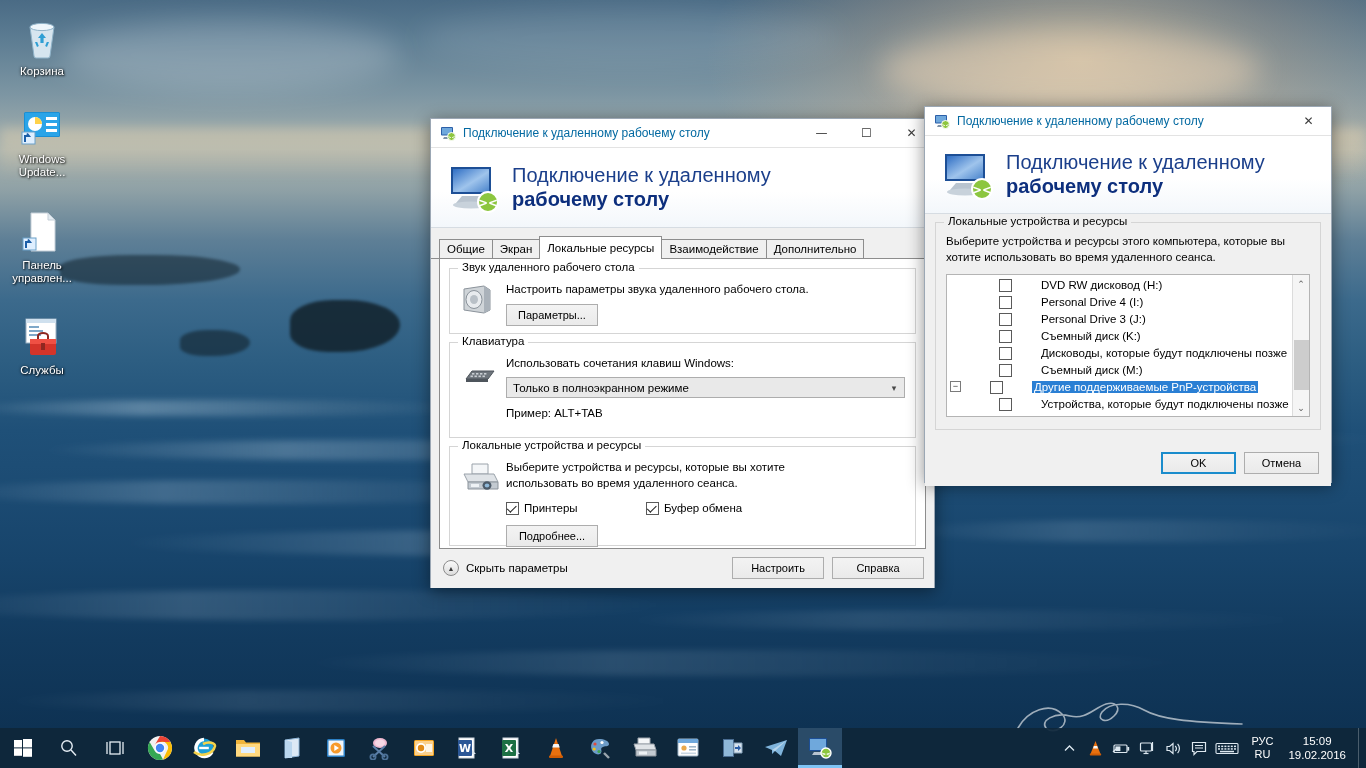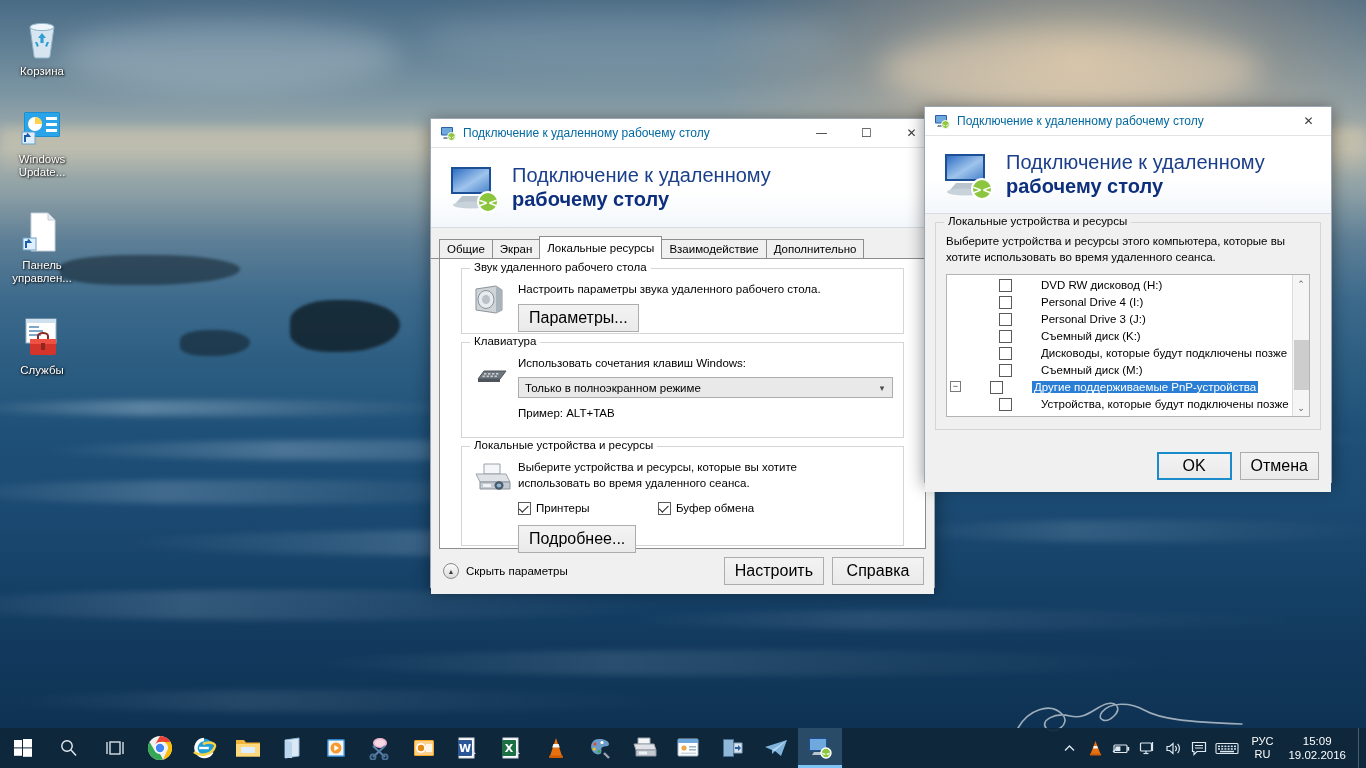--- a/index.html
+++ b/index.html
@@ -192,36 +192,36 @@
     padding-top: 5px;
     position: relative; z-index: 2;
     margin-bottom: -1px;
   }
 
   .tabpage {
     background: #fff;
     border: 1px solid #8d8d8d;
     border-top: none;
     margin: 0 8px;
-    padding: 9px 21px 6px;
+    padding: 9px 9px 6px;
   }
 
   
   .gbox { border: 1px solid #d5d5d5; margin-bottom: 8px; position: relative; padding: 12px 10px 10px; }
   .gbox > .legend {
     position: absolute; top: -8px; left: 8px;
     background: #fff; padding: 0 4px; font-size: 11.5px; color: #000;
   }
   .gbox-row { display: flex; }
   .gbox-ico { width: 46px; flex: 0 0 auto; padding-top: 2px; }
   .gbox-body { flex: 1 1 auto; font-size: 11.5px; line-height: 16px; }
 
   .btn {
     font-family: "Liberation Sans", sans-serif;
-    font-size: 16px;
+    font-size: 11px;
     background: linear-gradient(to bottom, #f3f3f3, #eaeaea);
     border: 1px solid #adadad;
     padding: 4px 10px;
     min-width: 92px;
     text-align: center;
     color: #000;
     display: inline-block;
   }
   .btn.default { border: 2px solid #1a8ccc; padding: 3px 9px; }
 

